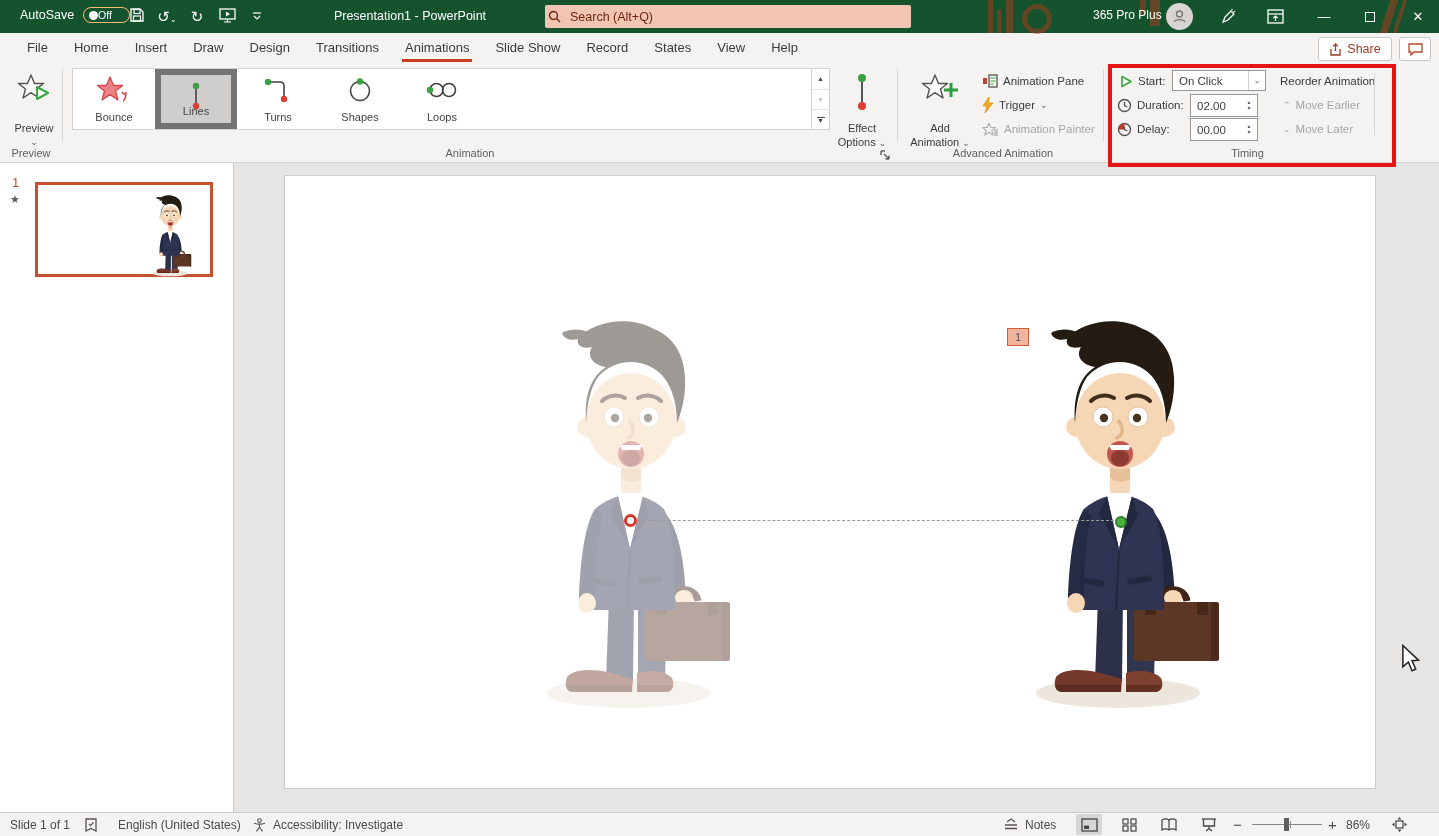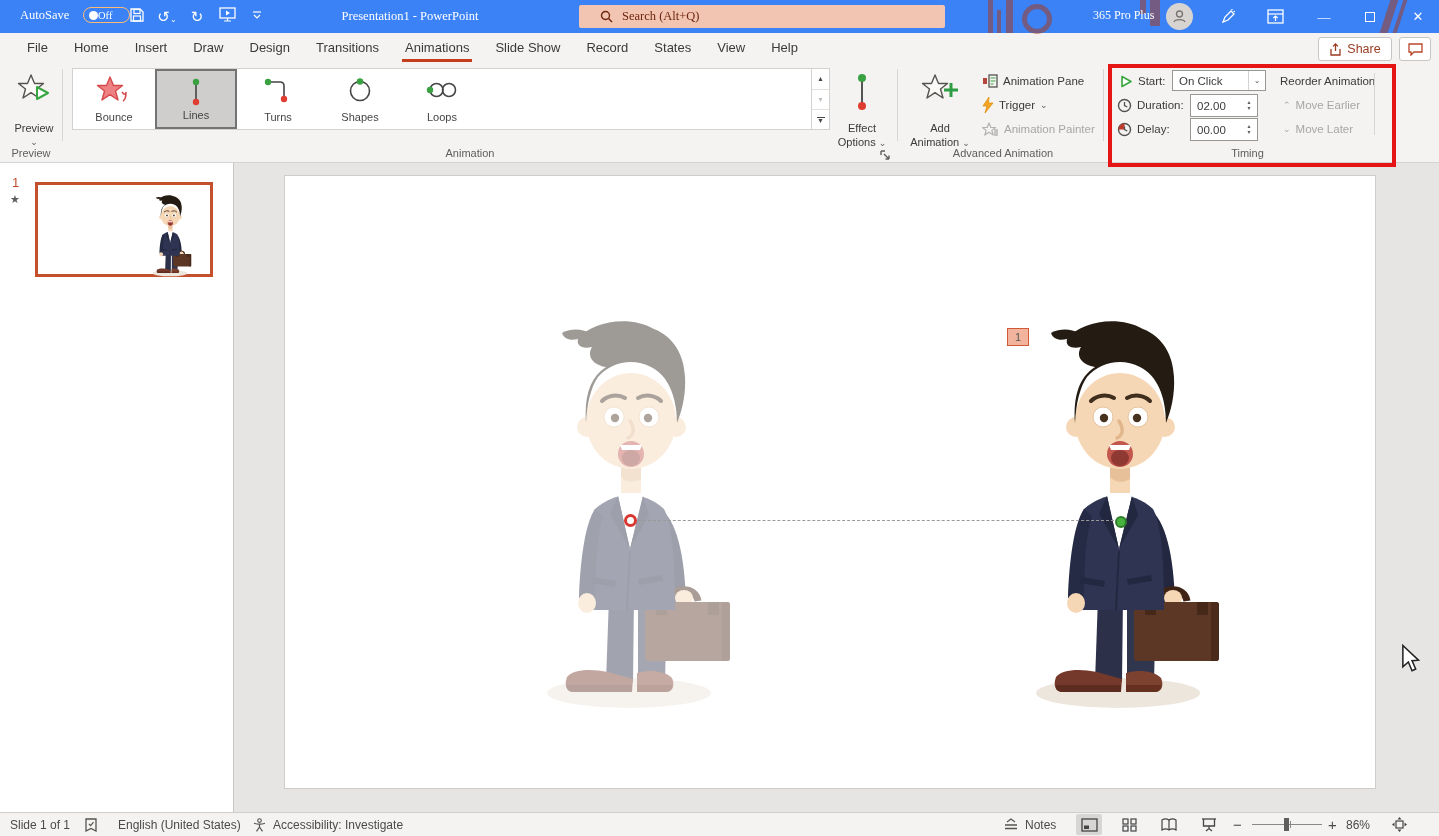--- a/index.html
+++ b/index.html
@@ -1,31 +1,31 @@
 <!DOCTYPE html>
 <html><head>
 <meta charset="utf-8">
 <style>
   * { margin:0; padding:0; box-sizing:border-box; }
   html,body { width:1439px; height:836px; overflow:hidden; }
   body { font-family:"Liberation Sans", sans-serif; background:#fff; position:relative; color:#3b3a39; }
   .abs { position:absolute; }
 
   
-  .titlebar { position:absolute; left:0; top:0; width:1439px; height:33px; background:#3b82f6; color:#fff; z-index:30;font-family:Liberation Serif, serif; }
+  .titlebar { position:absolute; left:0; top:0; width:1439px; height:33px; background:#14532d; color:#fff; z-index:30; }
   .tb-art { position:absolute; background:#a23d20; opacity:.55; }
   .tb-ring { position:absolute; border:5px solid #a23d20; border-radius:50%; opacity:.55; }
   .autosave { position:absolute; left:20px; top:8px; font-size:12.5px; }
   .as-toggle { position:absolute; left:83px; top:7px; width:47px; height:16px; border:1px solid #fdba74; border-radius:9px; display:flex; align-items:center; padding:0 5px; gap:0; }
   .as-dot { width:9px; height:9px; border-radius:50%; background:#fff; }
   .as-off { font-size:10.5px; color:#fff; }
   .qat { position:absolute; top:0; height:33px; display:flex; align-items:center; color:#fff; }
   .qat-btn { width:30px; text-align:center; font-size:15px; cursor:default; }
   .doc-title { position:absolute; left:280px; top:9px; width:260px; text-align:center; font-size:12.5px; }
-  .searchbox { position:absolute; left:545px; top:5px; width:366px; height:23px; background:#f2c4b2; border-radius:2px; display:flex; align-items:center; padding-left:21px; gap:9px;margin-left:34px; }
+  .searchbox { position:absolute; left:545px; top:5px; width:366px; height:23px; background:#f2c4b2; border-radius:2px; display:flex; align-items:center; padding-left:3px; gap:9px; }
   .searchbox span { font-size:12.5px; color:#6e250e; }
   .account { position:absolute; left:1093px; top:8px; font-size:12px; }
   .avatar { position:absolute; left:1166px; top:3px; width:27px; height:27px; border-radius:50%; background:#d8d4d2; display:flex; align-items:center; justify-content:center; }
   .tb-icon { position:absolute; top:0; height:33px; width:40px; display:flex; align-items:center; justify-content:center; }
   .win-btn { position:absolute; top:0; height:33px; width:42px; display:flex; align-items:center; justify-content:center; font-size:13px; }
   .max-glyph { width:10px; height:10px; border:1px solid #fff; }
 
   
   .menubar { position:absolute; left:0; top:33px; width:1439px; height:30px; background:#f4f3f2; display:flex; align-items:center; padding-left:14px; }
   .tab { position:relative; font-size:13px; color:#3b3a39; padding:0 13px; line-height:30px; }
@@ -39,21 +39,21 @@
   .grp-label { position:absolute; top:84px; font-size:11px; color:#605e5c; text-align:center; }
   .vdiv { position:absolute; top:6px; height:72px; width:1px; background:#d8d6d4; }
   .bigbtn { position:absolute; top:4px; width:54px; height:80px; }
   .bigbtn .bb-icon { position:absolute; left:50%; transform:translateX(-50%); top:6px; }
   .bb-l1 { position:absolute; top:52px; width:100%; text-align:center; font-size:11px; color:#3b3a39; }
   .bb-l2 { position:absolute; top:65px; width:100%; text-align:center; font-size:11px; color:#3b3a39; }
   .chev { color:#605e5c; font-size:9px; }
   .gallery { position:absolute; left:72px; top:5px; width:740px; height:62px; background:#fff; border:1px solid #d4d2d0; display:flex; }
   .gal-item { position:relative; width:82px; height:60px; display:flex; flex-direction:column; align-items:center; }
   .gal-item.wide { width:110px; }
-  .gal-item.selected { background:#d0cecd; border:2px solid #737373; }
+  .gal-item.selected { background:#d0cecd; border:6px solid #737373; }
   .gal-item svg { margin-top:7px; }
   .gal-label { position:absolute; bottom:6px; font-size:11px; color:#444; }
   .gal-scroll { position:absolute; left:812px; top:5px; width:18px; height:62px; border:1px solid #d4d2d0; border-left:none; background:#fff; }
   .gal-sb { height:20.6px; display:flex; align-items:center; justify-content:center; font-size:8px; color:#444; border-bottom:1px solid #e3e1df; }
   .gal-sb.dis { color:#c2c0be; }
   .smallrow { position:absolute; height:22px; display:flex; align-items:center; gap:5px; font-size:11.5px; color:#3b3a39; white-space:nowrap; }
   .dis-text { color:#a8a6a4; }
   .combo { position:absolute; width:94px; height:21px; background:#fff; border:1px solid #999793; font-size:11.5px; display:flex; align-items:center; padding-left:6px; }
   .combo .cb-arrow { position:absolute; right:0; top:0; width:17px; height:19px; border-left:1px solid #d4d2d0; display:flex; align-items:center; justify-content:center; font-size:8px; color:#605e5c; }
   .spin { position:absolute; width:68px; height:23px; background:#fff; border:1px solid #999793; font-size:11.5px; display:flex; align-items:center; padding-left:6px; }

